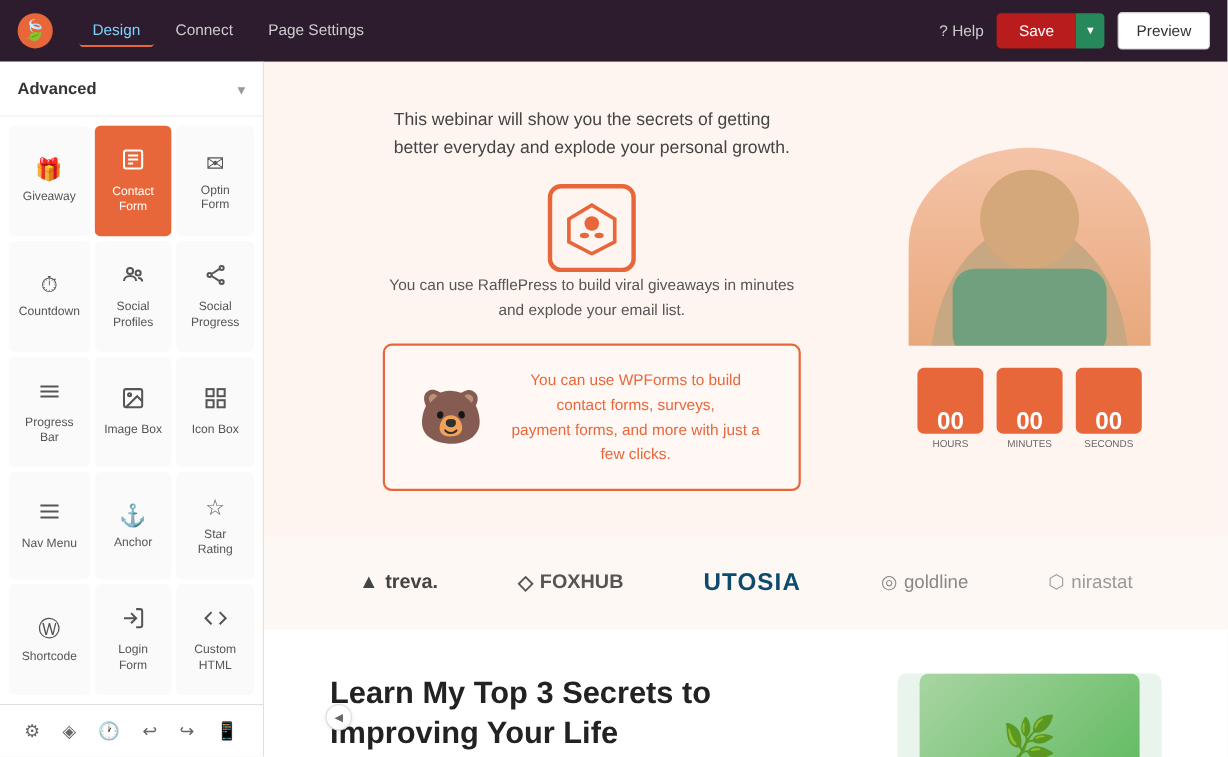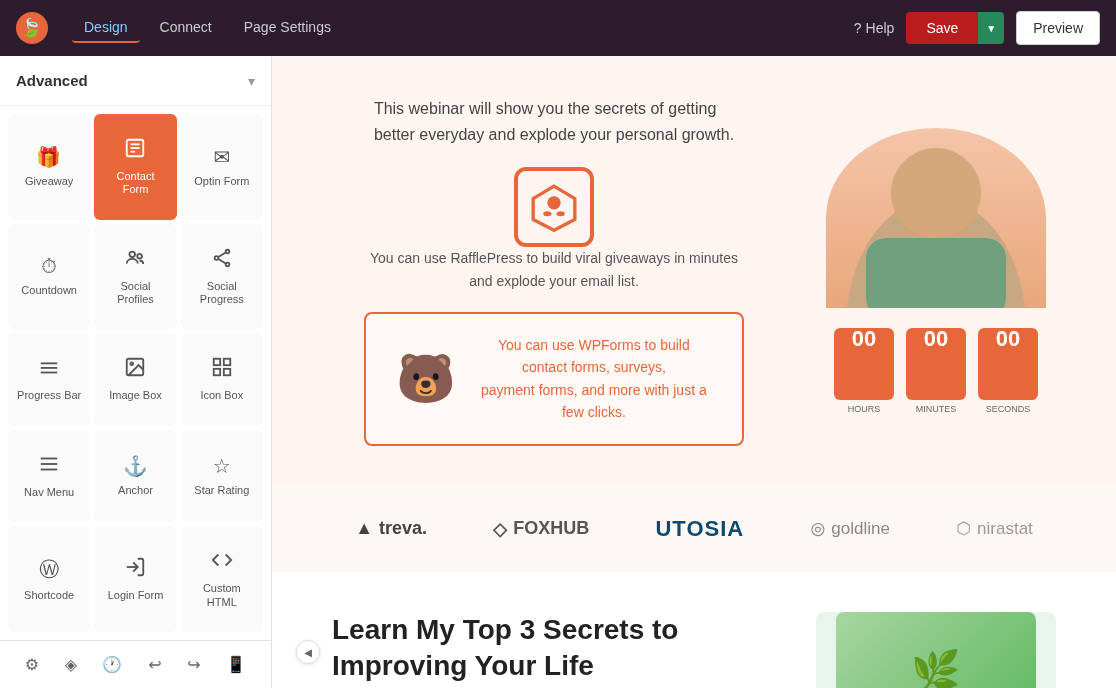--- a/index.html
+++ b/index.html
@@ -76,21 +76,21 @@
 
     
     .main {
       display: flex;
       flex: 1;
       overflow: hidden;
     }
 
     
     .sidebar {
-      width: 272px;
+      width: 240px;
       background: white;
       border-right: 1px solid #e0e0e0;
       display: flex;
       flex-direction: column;
       flex-shrink: 0;
     }
     .sidebar-header {
       display: flex;
       align-items: center;
       justify-content: space-between;
@@ -249,25 +249,25 @@
     }
     .countdown-row {
       display: flex;
       gap: 12px;
       align-items: center;
     }
     .countdown-block {
       background: #e8673a;
       color: white;
       border-radius: 6px;
-      width: 60px; height: 72px;
+      width: 60px; height: 60px;
       display: flex;
       flex-direction: column;
       align-items: center;
-      justify-content: flex-start;
+      justify-content: flex-end;
     }
     .countdown-number {
       font-size: 22px;
       font-weight: bold;
       line-height: 1;
     }
     .countdown-label-small {
       font-size: 9px;
       color: #666;
       margin-top: 4px;

